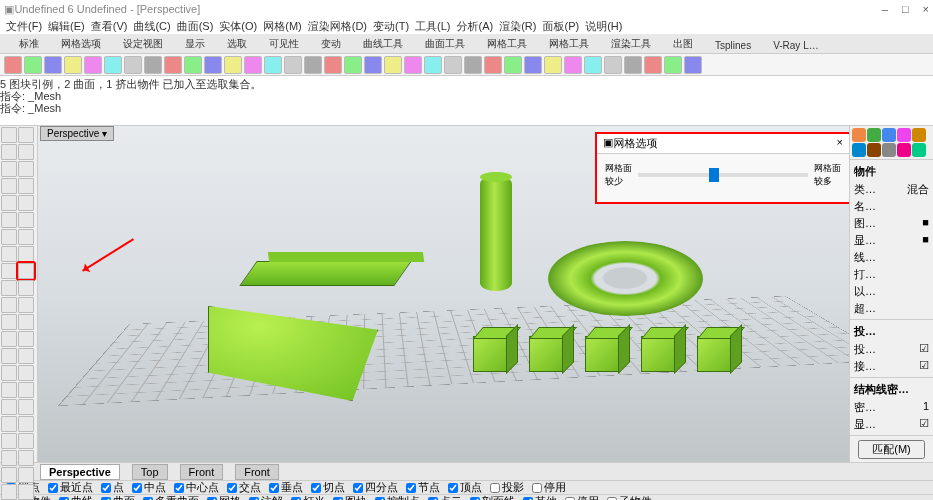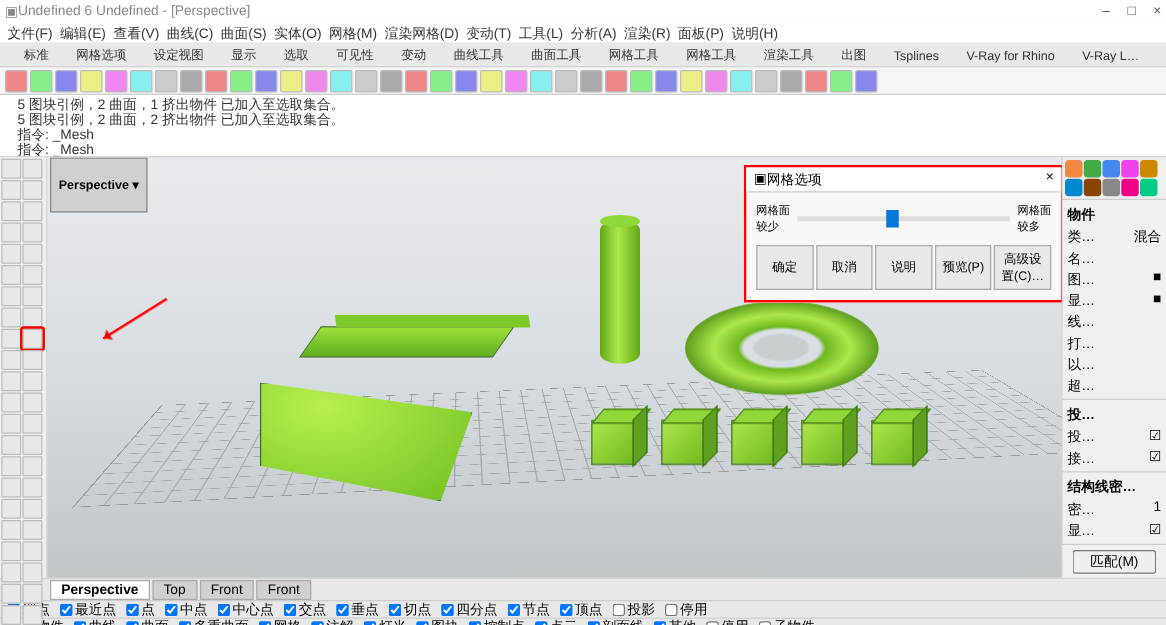--- a/index.html
+++ b/index.html
@@ -6,27 +6,27 @@
 body{width:933px;height:500px;background:#f0f0f0;overflow:hidden;position:relative}
 .titlebar{height:18px;background:#fff;display:flex;align-items:center;padding:0 4px;color:#888;font-size:10px}
 .titlebar .wincontrols{margin-left:auto;display:flex;gap:14px;color:#555}
 .menubar{height:16px;background:#fff;display:flex;gap:2px;padding-left:4px;align-items:center;font-size:10px;color:#333}
 .menubar span{padding:0 2px}
 .tabs{height:20px;background:#e8e8e8;display:flex;align-items:end;padding-left:8px;gap:0;border-bottom:1px solid #ccc}
 .tab{padding:2px 10px;font-size:10px;color:#333;border:1px solid transparent;border-bottom:none;cursor:pointer}
 .tab.active{background:#c8d8e8;border-color:#ccc}
 .toolbar{height:22px;background:#f5f5f5;border-bottom:1px solid #ccc;display:flex;align-items:center;padding:0 4px;gap:2px}
 .tbtn{width:18px;height:18px;background:#e0e0e0;border:1px solid #bbb;border-radius:2px}
-.cmdlog{height:50px;background:#fff;border-bottom:1px solid #ccc;padding:2px 14px;font-size:10px;color:#333;line-height:12px;overflow:hidden}
+.cmdlog{height:50px;background:#fff;border-bottom:1px solid #ccc;padding:2px 0;font-size:10px;color:#333;line-height:12px;overflow:hidden}
 .workspace{position:relative;height:336px;display:flex}
 .lefttools{width:38px;background:#f0f0f0;border-right:1px solid #ccc;display:flex;flex-wrap:wrap;align-content:start;gap:1px;padding:1px}
 .ltool{width:16px;height:16px;background:#e8e8e8;border:1px solid #bbb;border-radius:1px;position:relative}
 .ltool.hilite{outline:2px solid red}
 .viewport{flex:1;background:linear-gradient(180deg,#e8ebee 0%,#d8dde2 50%,#c0c5c8 100%);position:relative;overflow:hidden}
-.viewtab{position:absolute;top:0;left:2px;background:#d0d0d0;border:1px solid #888;padding:15px 6px;font-size:10px;font-weight:bold;z-index:5}
+.viewtab{position:absolute;top:0;left:2px;background:#d0d0d0;border:1px solid #888;padding:1px 6px;font-size:10px;font-weight:normal;z-index:5}
 .grid{position:absolute;left:80px;top:110px;width:740px;height:210px;perspective:800px}
 .gridplane{width:100%;height:100%;border:1px solid #999;transform:rotateX(70deg) rotateZ(-8deg);transform-origin:center;background:repeating-linear-gradient(0deg,transparent,transparent 18px,#aaa 18px,#aaa 19px),repeating-linear-gradient(90deg,transparent,transparent 18px,#aaa 18px,#aaa 19px)}
 .obj{position:absolute}
 .box1{left:210px;top:135px;width:155px;height:25px;background:linear-gradient(180deg,#9de03a,#5fb020);transform:skewX(-35deg);border:1px solid #3a7010}
 .box1::after{content:"";position:absolute;top:-10px;left:8px;width:155px;height:10px;background:#7ec82a;transform:skewX(40deg)}
 .surface{left:170px;top:180px;width:170px;height:95px;background:radial-gradient(ellipse at 30% 20%,#b8f050,#6fc020);clip-path:polygon(0 0,100% 25%,85% 100%,0 70%);border:1px solid #3a7010}
 .cyl{left:442px;top:50px;width:32px;height:115px;background:linear-gradient(90deg,#5fa818,#aee84a 45%,#5fa818);border-radius:16px/8px}
 .cyl::before{content:"";position:absolute;top:-4px;left:0;width:32px;height:10px;background:#8fd838;border-radius:50%}
 .torus{left:510px;top:115px;width:155px;height:75px;border-radius:50%;background:radial-gradient(ellipse at center,transparent 28%,#6fb820 32%,#aee84a 50%,#5fa020 70%,transparent 74%)}
 .torus::after{content:"";position:absolute;left:38px;top:18px;width:78px;height:38px;border-radius:50%;background:radial-gradient(ellipse at center,#c8cdd0 38%,transparent 42%)}
@@ -44,21 +44,21 @@
 .dlgbtns{display:flex;gap:2px;margin-top:8px}
 .dlgbtns button{flex:1;padding:3px 2px;font-size:10px;background:#e8e8e8;border:1px solid #aaa;cursor:pointer}
 .arrow{position:absolute;left:40px;top:128px;width:60px;height:2px;background:red;transform:rotate(-32deg);z-index:6}
 .arrow::after{content:"";position:absolute;left:-4px;top:-4px;border:5px solid transparent;border-right-color:red}
 .rightpanel{width:84px;background:#f0f0f0;border-left:1px solid #ccc;display:flex;flex-direction:column;font-size:10px}
 .rticons{display:flex;flex-wrap:wrap;gap:1px;padding:2px}
 .rticon{width:14px;height:14px;border-radius:3px}
 .rtsection{padding:2px 4px;border-top:1px solid #ccc}
 .rtsection .hdr{font-weight:bold;margin:2px 0}
 .rtline{display:flex;justify-content:space-between;padding:1px 0}
-.bottomtabs{height:18px;background:#e8e8e8;display:flex;align-items:center;padding-left:40px;gap:2px;border-top:1px solid #ccc;font-size:10px}
+.bottomtabs{height:18px;background:#e8e8e8;display:flex;align-items:center;padding-left:40px;gap:12px;border-top:1px solid #ccc;font-size:10px}
 .btab{padding:1px 8px;border:1px solid #aaa;background:#d0d0d0}
 .btab.active{background:#fff;font-weight:bold}
 .checks{height:14px;background:#e8e8e8;display:flex;align-items:center;padding-left:6px;gap:8px;font-size:10px;border-top:1px solid #ccc}
 .checks label{display:flex;align-items:center;gap:2px}
 .checks input{width:10px;height:10px}
 </style>
 </head>
 <body>
 
 <div class="titlebar">
@@ -96,21 +96,20 @@
     <div class="tab">选取</div>
     <div class="tab">可见性</div>
     <div class="tab">变动</div>
     <div class="tab">曲线工具</div>
     <div class="tab">曲面工具</div>
     <div class="tab">网格工具</div>
     <div class="tab">网格工具</div>
     <div class="tab">渲染工具</div>
     <div class="tab">出图</div>
     <div class="tab">Tsplines</div>
-    <div class="tab">V-Ray for Rhino</div>
     <div class="tab">V-Ray L…</div>
   </div>
 
 <div class="toolbar" id="toolbar">
     <div class="tbtn" style="background: rgb(238, 136, 136);"></div>
     <div class="tbtn" style="background: rgb(136, 238, 136);"></div>
     <div class="tbtn" style="background: rgb(136, 136, 238);"></div>
     <div class="tbtn" style="background: rgb(238, 238, 136);"></div>
     <div class="tbtn" style="background: rgb(238, 136, 238);"></div>
     <div class="tbtn" style="background: rgb(136, 238, 238);"></div>
@@ -140,21 +139,20 @@
     <div class="tbtn" style="background: rgb(136, 238, 238);"></div>
     <div class="tbtn" style="background: rgb(204, 204, 204);"></div>
     <div class="tbtn" style="background: rgb(170, 170, 170);"></div>
     <div class="tbtn" style="background: rgb(238, 136, 136);"></div>
     <div class="tbtn" style="background: rgb(136, 238, 136);"></div>
     <div class="tbtn" style="background: rgb(136, 136, 238);"></div>
   </div>
 
 <div class="cmdlog" id="cmdlog">
     <div>5 图块引例，2 曲面，1 挤出物件 已加入至选取集合。</div>
-    <div>5 图块引例，2 曲面，2 挤出物件 已加入至选取集合。</div>
     <div>指令: _Mesh</div>
     <div>指令: _Mesh</div>
   </div>
 
 <div class="workspace">
   <div class="lefttools" id="lefttools">
       <div class="ltool"></div>
       <div class="ltool"></div>
       <div class="ltool"></div>
       <div class="ltool"></div>
@@ -225,27 +223,20 @@
       <div class="dlgbody">
         <div class="dlgrow">
           <span style="white-space:pre;font-size:9px">网格面
 较少</span>
           <div class="slider">
               <div class="thumb"></div>
             </div>
           <span style="white-space:pre;font-size:9px">网格面
 较多</span>
         </div>
-        <div class="dlgbtns" id="dlgbtns">
-            <button>确定</button>
-            <button>取消</button>
-            <button>说明</button>
-            <button>预览(P)</button>
-            <button>高级设置(C)…</button>
-          </div>
       </div>
     </div>
   </div>
   <div class="rightpanel">
     <div class="rticons" id="rticons">
         <div class="rticon" style="background: rgb(238, 136, 68);"></div>
         <div class="rticon" style="background: rgb(68, 170, 68);"></div>
         <div class="rticon" style="background: rgb(68, 136, 238);"></div>
         <div class="rticon" style="background: rgb(238, 68, 238);"></div>
         <div class="rticon" style="background: rgb(204, 136, 0);"></div>

